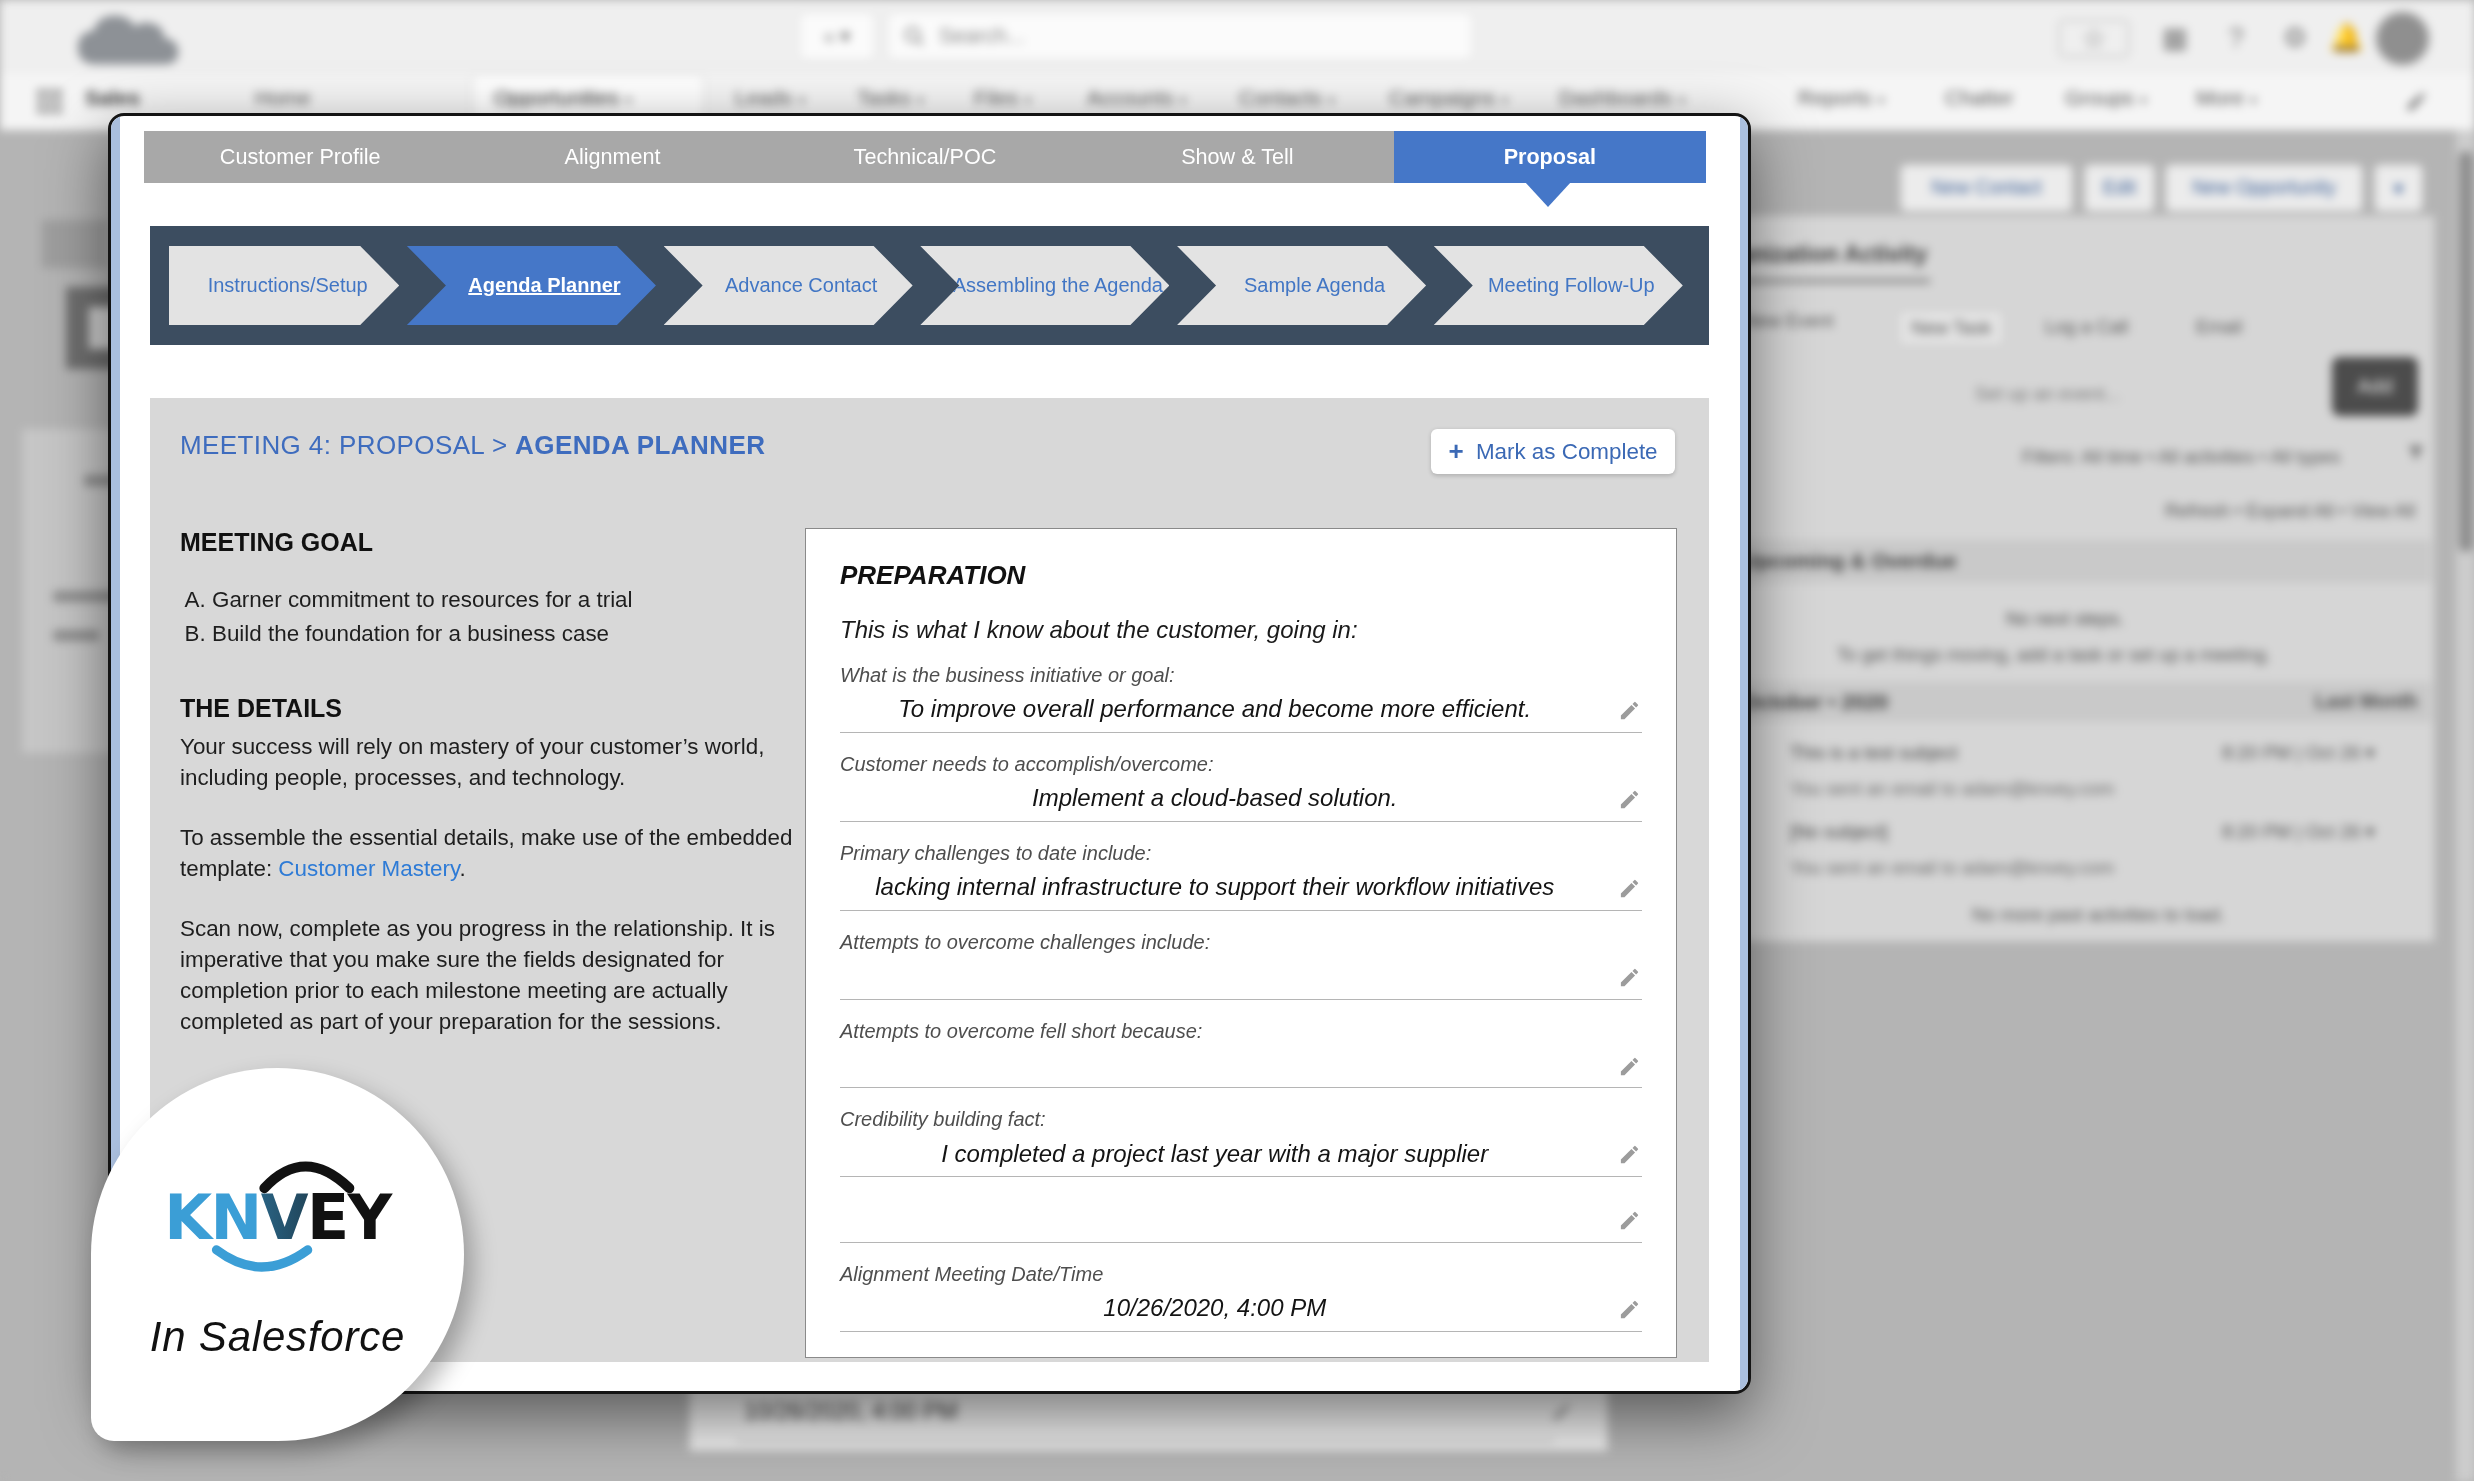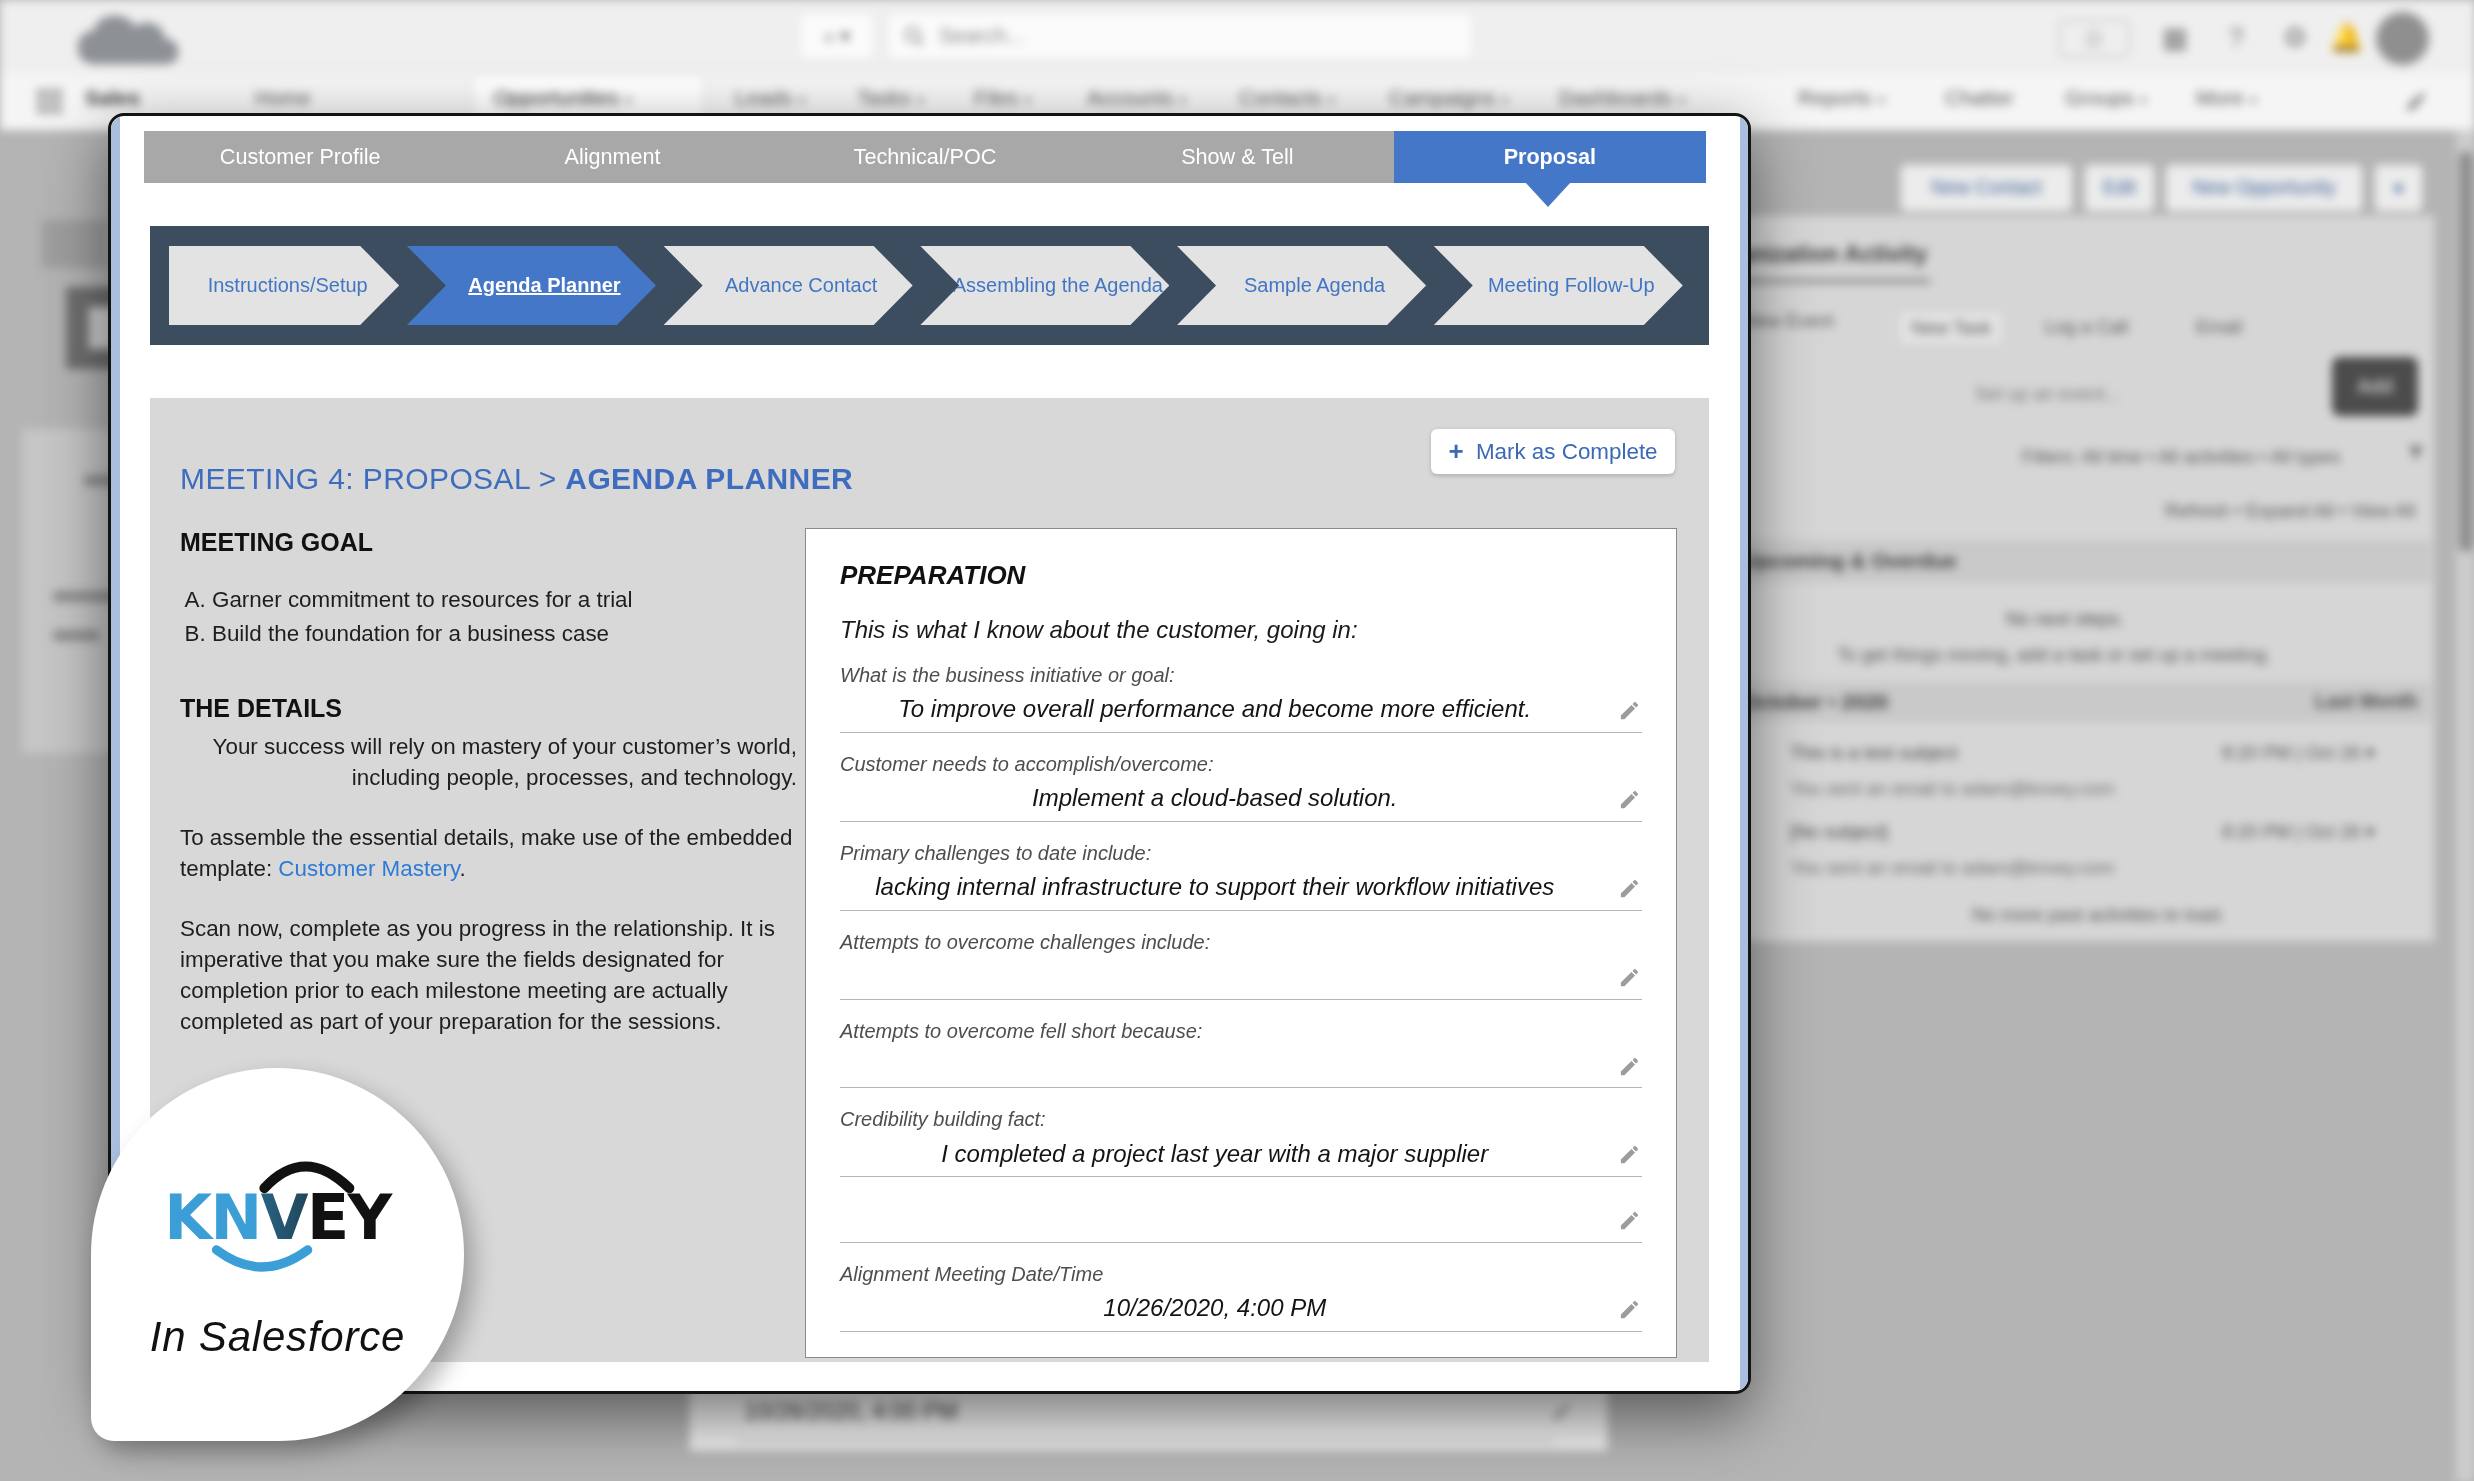--- a/index.html
+++ b/index.html
@@ -34,21 +34,21 @@
   .edge-strip{position:absolute;top:0;width:8.5px;height:100%;background:#aabfde;}
   .tabsbar{position:absolute;left:33px;top:14.7px;width:1562px;height:52px;display:flex;background:#a8a8a8;}
   .tab{flex:1;display:flex;align-items:center;justify-content:center;color:#ffffff;font-size:21.6px;cursor:pointer;}
   .tab.active{background:#4577C8;font-weight:bold;}
   .tab-pointer{position:absolute;left:1414px;top:66px;width:0;height:0;border-left:23px solid transparent;border-right:23px solid transparent;border-top:25px solid #4577C8;}
   .arrowbar{position:absolute;left:39px;top:110px;width:1559px;height:119px;background:#3C4D60;display:flex;align-items:center;padding:0 18.5px;box-sizing:border-box;}
   .step{flex:1;height:79px;margin-right:7.7px;background:#E3E3E3;color:#4276C4;font-size:20px;display:flex;align-items:center;justify-content:center;padding-left:26px;box-sizing:border-box;clip-path:polygon(0 0, calc(100% - 39px) 0, 100% 50%, calc(100% - 39px) 100%, 0 100%, 39px 50%);cursor:pointer;white-space:nowrap;}
   .step.first{clip-path:polygon(0 0, calc(100% - 39px) 0, 100% 50%, calc(100% - 39px) 100%, 0 100%);padding-left:7.7px;}
   .step.active{background:#4577C8;color:#ffffff;font-weight:bold;text-decoration:underline;}
   .graybody{position:absolute;left:39px;top:282px;width:1559px;height:964px;background:#D8D8D8;}
-  .pagetitle{position:absolute;left:30px;top:32px;font-size:30px;color:#3E6CBE;letter-spacing:0.4px;margin-top:32px;}
+  .pagetitle{position:absolute;left:30px;top:32px;font-size:26px;color:#3E6CBE;letter-spacing:0.4px;}
   .pagetitle b{font-weight:bold;}
   .complete-btn{position:absolute;right:34px;top:31px;width:244px;height:45px;background:#ffffff;border-radius:6.2px;display:flex;align-items:center;justify-content:center;gap:12.3px;color:#3b69b5;font-size:22.4px;box-shadow:0 1.5px 4.6px rgba(0,0,0,0.18);cursor:pointer;}
   .complete-btn .plus{font-size:26px;font-weight:bold;}
   .leftcol{position:absolute;left:30px;top:130px;width:617px;color:#1E1E1E;}
   .h-black{font-size:25px;font-weight:bold;color:#111;}
   .goal-item{font-size:22.4px;line-height:34px;margin-left:4.6px;}
   .para{font-size:22.4px;line-height:31px;margin-top:29px;}
   .link{color:#2E7BD6;cursor:pointer;}
   .prepbox{position:absolute;left:655px;top:130px;width:872px;height:830px;background:#ffffff;border:1.5px solid #8a8a8a;box-sizing:border-box;padding:31px 34px;font-style:italic;}
   .prep-h{font-size:26px;font-weight:bold;color:#111;}
@@ -233,21 +233,21 @@
         <span>Mark as Complete</span>
       </div>
 
       <div class="leftcol">
         <div class="h-black">MEETING GOAL</div>
         <div style="height:26px;"></div>
         <div class="goal-item">A. Garner commitment to resources for a trial</div>
         <div class="goal-item">B. Build the foundation for a business case</div>
         <div style="height:43px;"></div>
         <div class="h-black">THE DETAILS</div>
-        <div class="para" style="margin-top:7.7px;text-align:right;">Your success will rely on mastery of your customer’s world, including people, processes, and technology.</div>
+        <div class="para" style="margin-top:7.7px;">Your success will rely on mastery of your customer’s world, including people, processes, and technology.</div>
         <div class="para">
           <span>To assemble the essential details, make use of the embedded template: </span><span class="link">Customer Mastery</span><span>.</span>
         </div>
         <div class="para">Scan now, complete as you progress in the relationship. It is imperative that you make sure the fields designated for completion prior to each milestone meeting are actually completed as part of your preparation for the sessions.</div>
       </div>
 
       <div class="prepbox">
         <div class="prep-h">PREPARATION</div>
         <div class="prep-intro">This is what I know about the customer, going in:</div>
 

